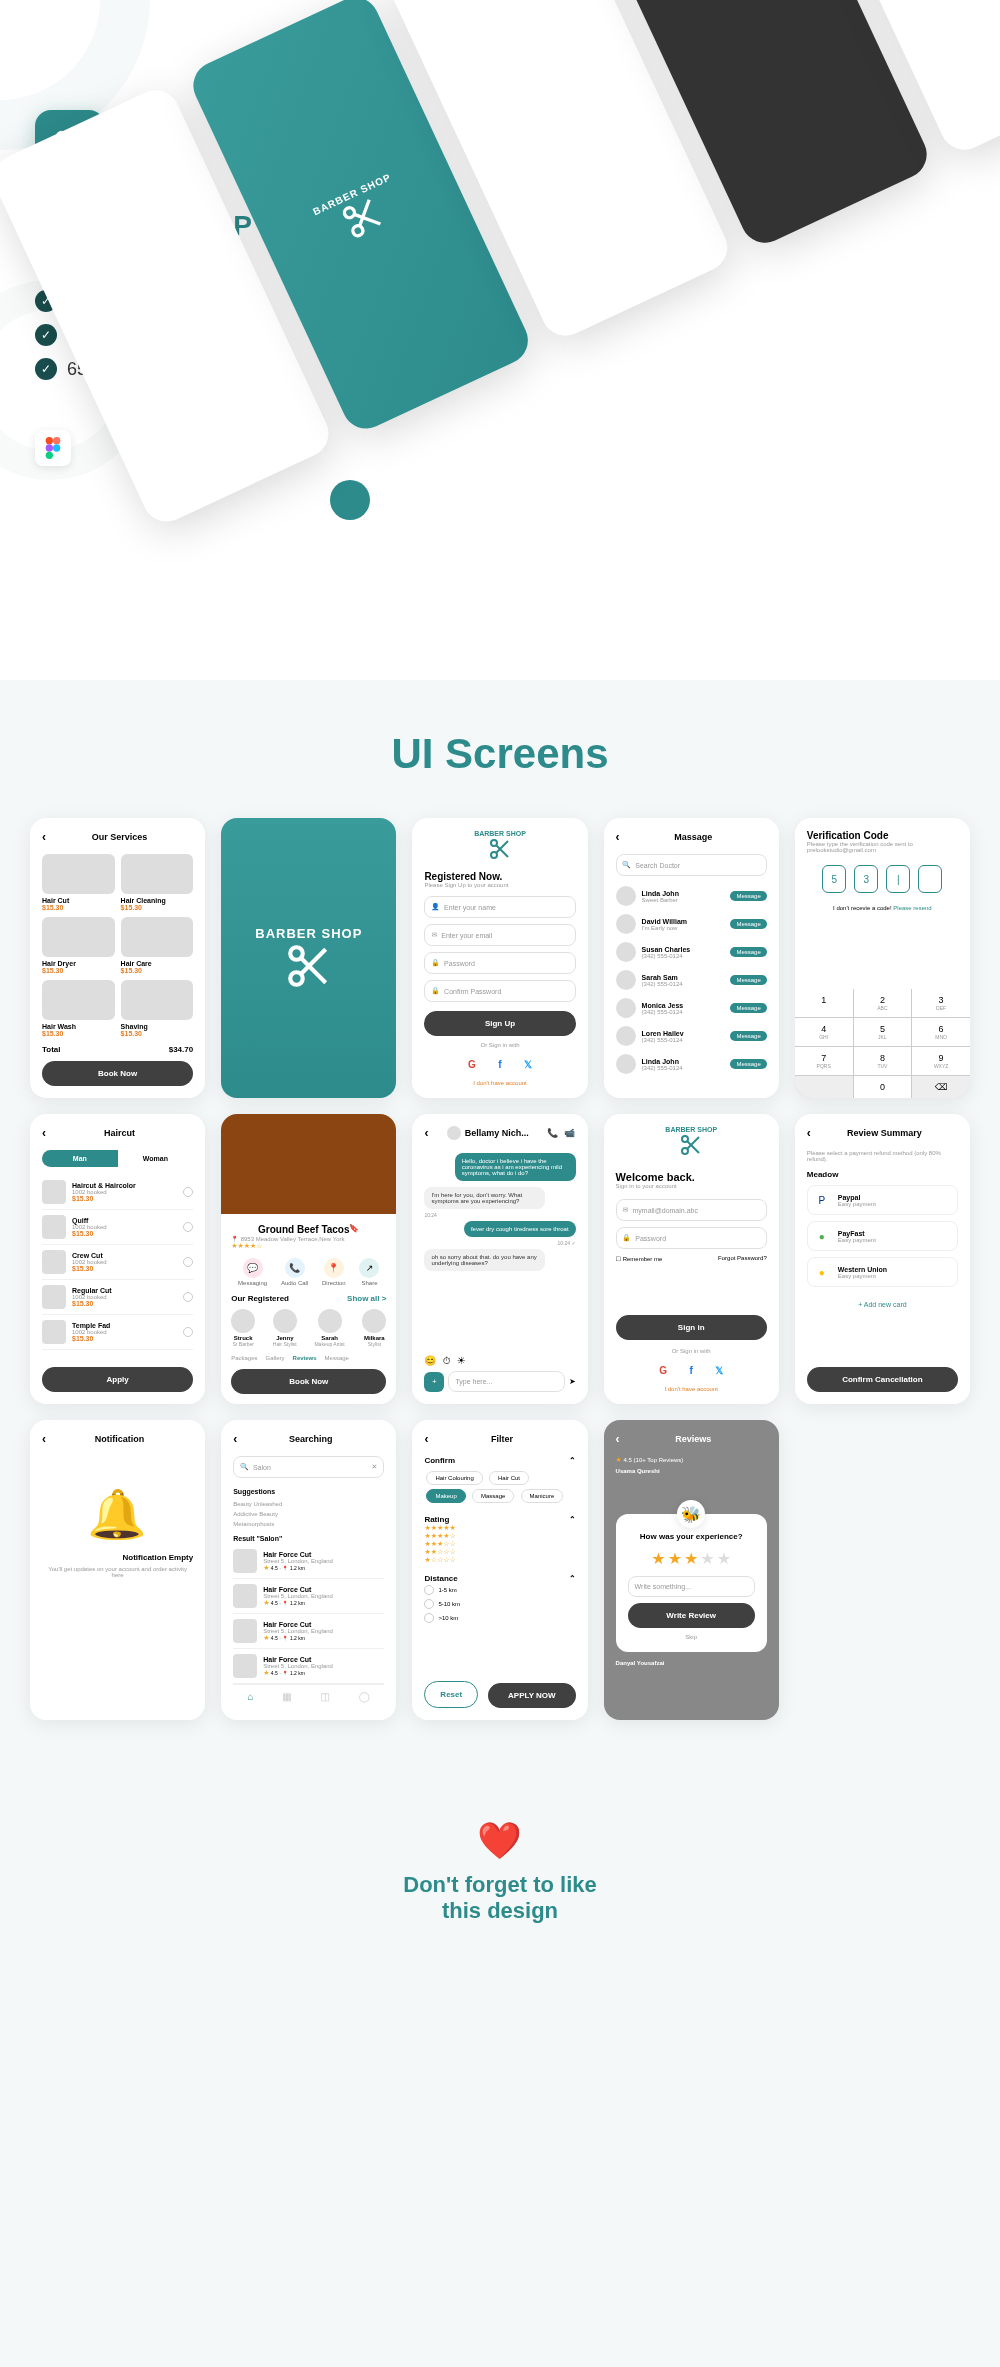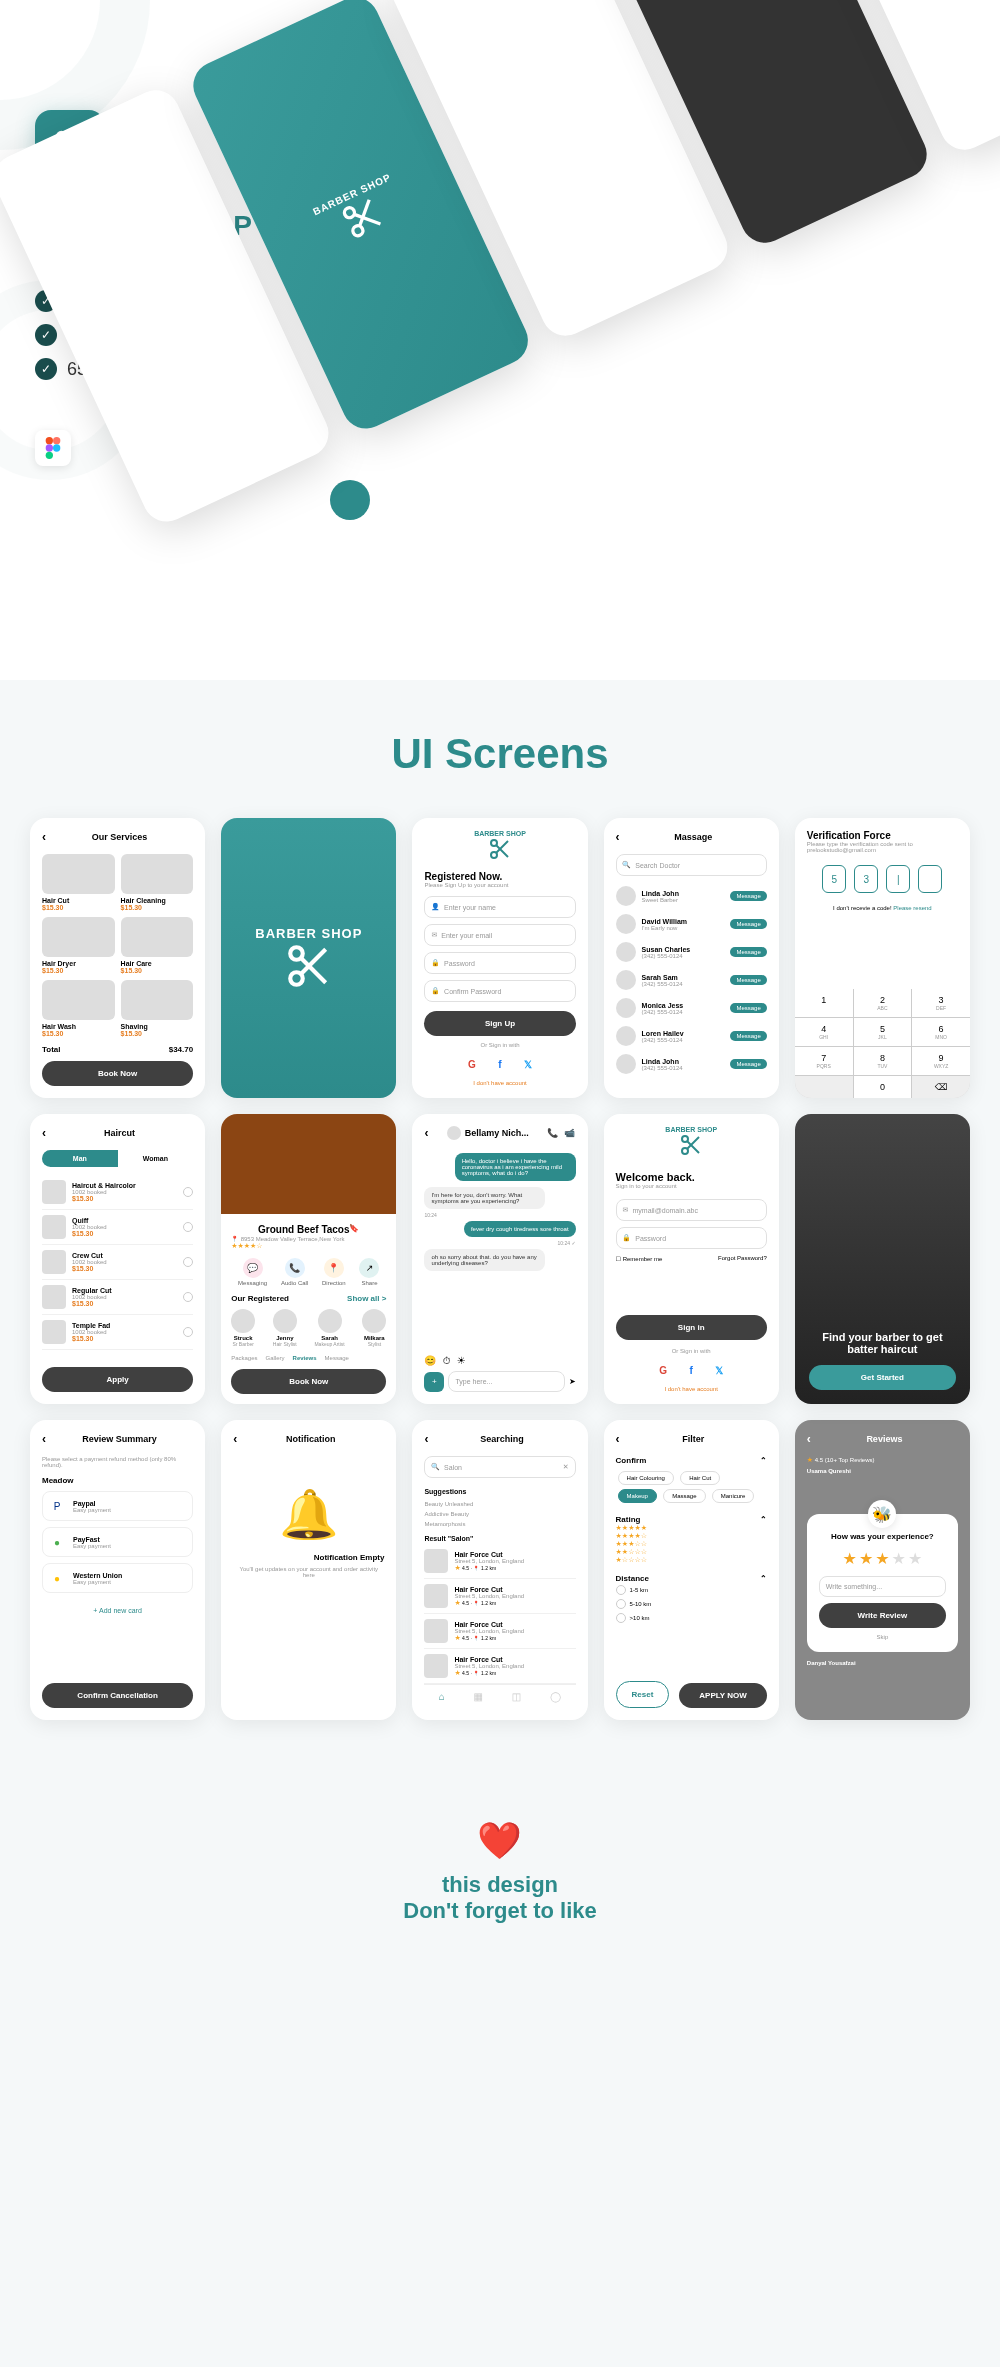--- a/index.html
+++ b/index.html
@@ -305,21 +305,21 @@
         <div class="msg-info">
           <div class="msg-name">Linda John</div>
           <div class="msg-sub">(342) 555-0124</div>
         </div>
         <div class="msg-btn">Message</div>
       </div>
   </div>
 
   <div class="screen" style="padding:0;">
     <div style="padding:12px;">
-      <div style="font-size:10px;font-weight:700;">Verification Force</div>
+      <div style="font-size:10px;font-weight:700;">Verification Code</div>
       <div style="font-size:6px;color:#999;margin-bottom:8px;">Please type the verification code sent to prelookstudio@gmail.com</div>
       <div class="otp-row">
         <div class="otp-box">5</div>
         <div class="otp-box">3</div>
         <div class="otp-box">|</div>
         <div class="otp-box"></div>
       </div>
       <div style="font-size:6px;text-align:center;"><span>I don't recevie a code!</span> <span style="color:#2d8b8b;">Please resend</span></div>
     </div>
     <div class="keypad" style="margin-top:auto;">
@@ -549,26 +549,20 @@
     <button class="btn-primary">Sign in</button>
     <div style="text-align:center;font-size:6px;color:#999;margin-top:8px;">Or Sign in with</div>
     <div class="social-row">
       <span class="social-icon" style="color:#db4437;">G</span>
       <span class="social-icon" style="color:#1877f2;">f</span>
       <span class="social-icon" style="color:#1da1f2;">𝕏</span>
     </div>
     <div style="text-align:center;font-size:6px;color:#e67e22;">I don't have account</div>
   </div>
 
-  <div class="screen dark" style="padding:0;position:relative;background:linear-gradient(180deg,#444 0%,#222 100%);">
-    <div style="position:absolute;bottom:0;left:0;right:0;padding:14px;text-align:center;">
-      <div style="font-size:11px;font-weight:700;margin-bottom:10px;">Find your barber to get batter haircut</div>
-      <button class="btn-primary" style="background:#3a9b9b;">Get Started</button>
-    </div>
-  </div>
 
   <div class="screen">
     <div class="screen-header">
         <span class="back-arrow">‹</span>
         <span class="center-title">Review Summary</span>
         <span></span>
       </div>
     <div style="font-size:6px;color:#999;margin-bottom:8px;">Please select a payment refund method (only 80% refund).</div>
     <div style="font-size:8px;font-weight:700;margin-bottom:6px;">Meadow</div>
     <div class="payment-row">
@@ -735,15 +729,15 @@
       <button class="btn-primary">Write Review</button>
       <div style="font-size:6px;color:#999;margin-top:6px;">Skip</div>
     </div>
     <div style="font-size:6px;font-weight:600;color:#fff;margin-top:8px;">Danyal Yousafzai</div>
   </div>
 
 </div>
 
 <div class="footer">
   <div class="heart">❤️</div>
+  <div class="footer-text">Don't forget to like</div>
   <div class="footer-text">this design</div>
-  <div class="footer-text">Don't forget to like</div>
 </div>
 
 </body></html>

